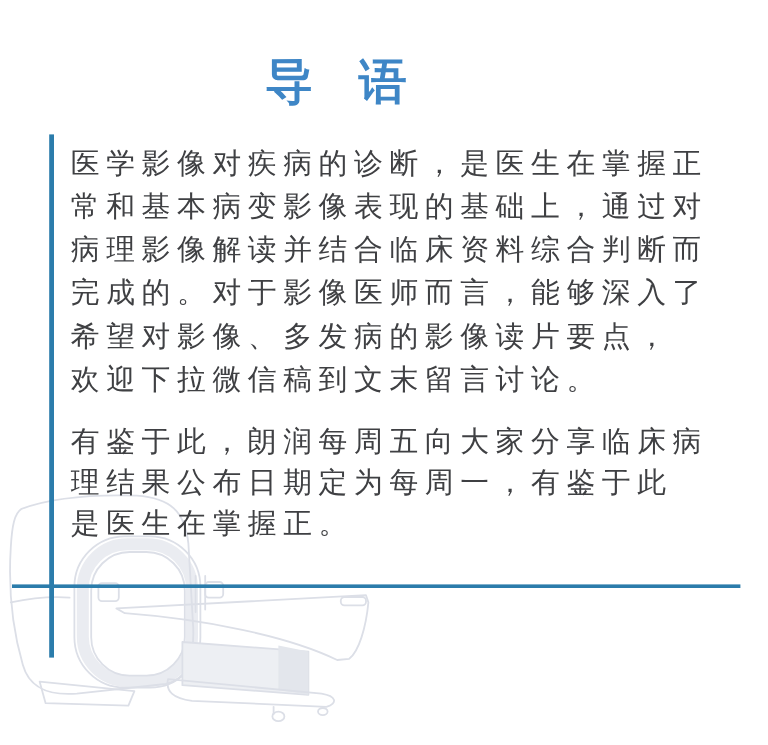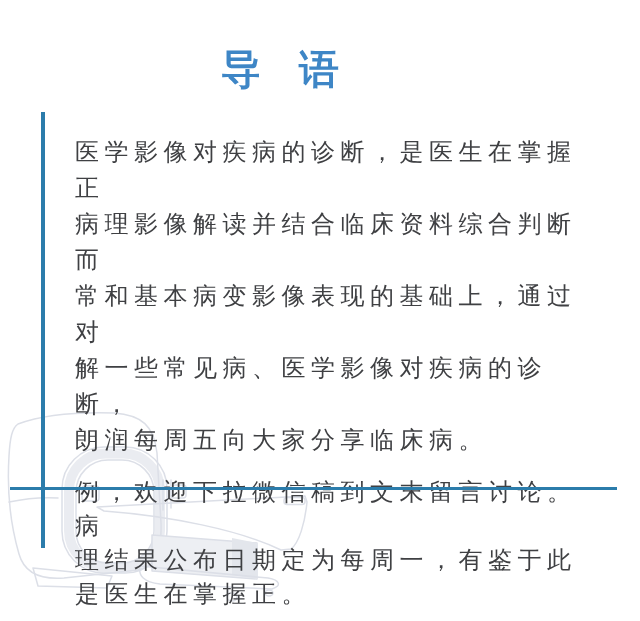--- a/index.html
+++ b/index.html
@@ -40,21 +40,21 @@
   .body-text{
     position:absolute;
     left:59px;top:118px;
     width:556px;
     color:#3f4043;
     z-index:3;
   }
   .para{
     font-size:24px;
     letter-spacing:5.5px;
-    margin:16px;
+    margin:0;
   }
   .para-1 .text-line{line-height:36px;}
   .para-2{margin-top:17px;}
   .para-2 .text-line{line-height:34px;}
   .sketch{
     position:absolute;
     left:0;top:408px;
     width:320px;height:212px;
     z-index:1;
   }
@@ -96,25 +96,26 @@
   </svg>
 
   <div class="page-title">导 语</div>
 
   <div class="v-line"></div>
   <div class="h-line"></div>
 
   <div class="body-text">
     <div class="para para-1">
       <div class="text-line">医学影像对疾病的诊断，是医生在掌握正</div>
+      <div class="text-line">常和基本病变影像表现的基础上，通过对</div>
       <div class="text-line">病理影像解读并结合临床资料综合判断而</div>
-      <div class="text-line">常和基本病变影像表现的基础上，通过对</div>
-      <div class="text-line">解一些常见病、医学影像对疾病的诊断，</div>
-      <div class="text-line">朗润每周五向大家分享临床病。</div>
+      <div class="text-line">完成的。对于影像医师而言，能够深入了</div>
+      <div class="text-line">希望对影像、多发病的影像读片要点，</div>
+      <div class="text-line">欢迎下拉微信稿到文末留言讨论。</div>
     </div>
     <div class="para para-2">
-      <div class="text-line">例，欢迎下拉微信稿到文末留言讨论。病</div>
+      <div class="text-line">有鉴于此，朗润每周五向大家分享临床病</div>
       <div class="text-line">理结果公布日期定为每周一，有鉴于此</div>
       <div class="text-line">是医生在掌握正。</div>
     </div>
   </div>
 
 </div>
 
 </body></html>

